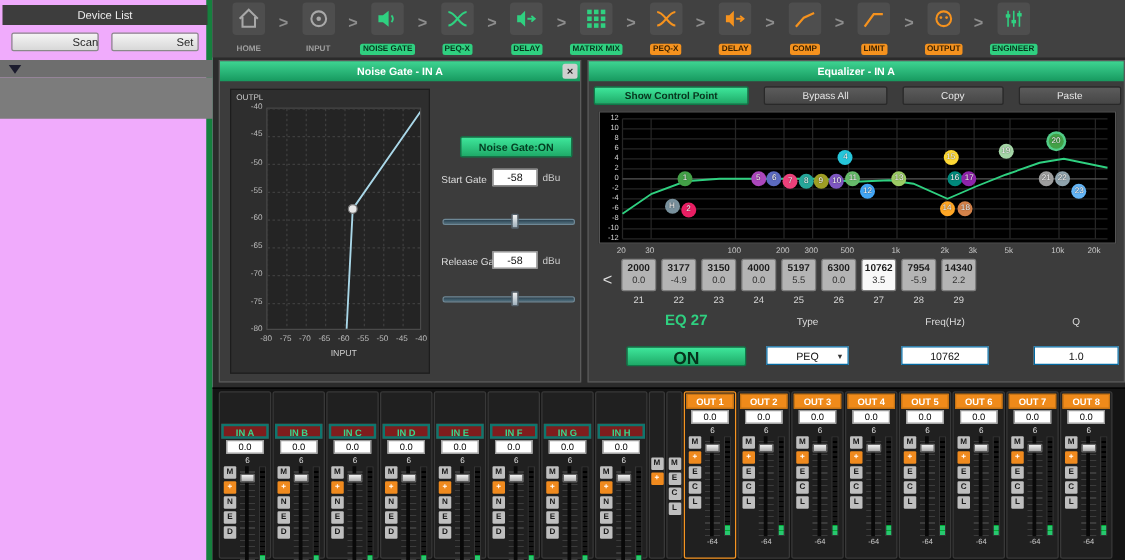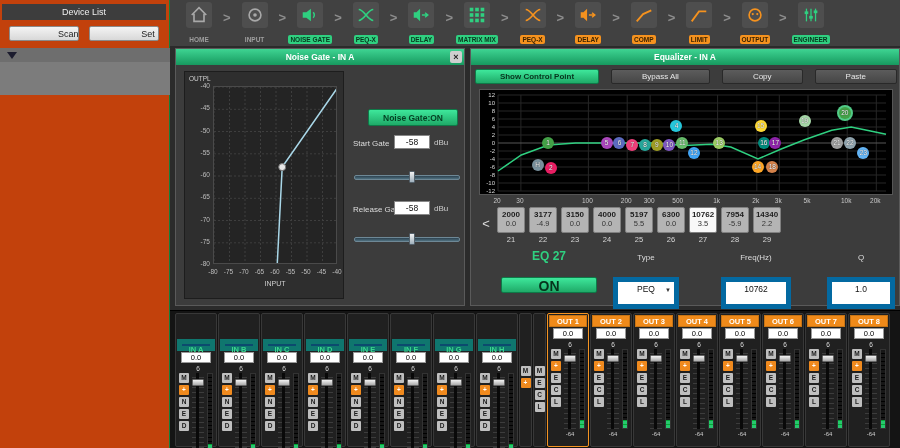--- a/index.html
+++ b/index.html
@@ -1,20 +1,20 @@
 <!DOCTYPE html>
 <html><head>
 <meta charset="utf-8">
 <style>
   * { box-sizing: border-box; margin: 0; padding: 0; }
   html,body { width: 900px; height: 448px; overflow: hidden; }
   body { background:#2b2b2b; font-family:"Liberation Sans", sans-serif; position:relative; }
 
   
-  #sidebar { position:absolute; left:0; top:0; width:170px; height:448px; background:#c2410c; border-right:1px solid #15803d; }
+  #sidebar { position:absolute; left:0; top:0; width:170px; height:448px; background:#f0abfc; border-right:5px solid #15803d; }
   .dl-title { position:absolute; left:2px; top:4px; width:164px; height:16px; background:#3d3d3d; color:#eee; font-size:9px; text-align:center; line-height:16px; }
   .dl-btn { position:absolute; top:26px; width:70px; height:15px; background:linear-gradient(#f4f4f4,#d8d8d8); border:1px solid #8a8a8a; border-radius:2px; font-size:9px; color:#222; font-family:"Liberation Sans",sans-serif;padding-left:48px; }
   .dl-btn.scan { left:9px; } .dl-btn.set { left:89px; }
   .dl-strip { position:absolute; left:0; top:48px; width:170px; height:14px; background:#6e6e6e; }
   .dl-caret { position:absolute; left:7px; top:4px; width:0; height:0; border-left:5px solid transparent; border-right:5px solid transparent; border-top:7px solid #1c1c2e; }
   .dl-tree { position:absolute; left:0; top:62px; width:170px; height:33px; background:#7c7c7c; }
 
   
   #toolbar { position:absolute; left:170px; top:0; width:730px; height:46px; background:#414141; display:flex; align-items:center; padding:0 2px 0 6px; }
   .tb-item { width:46px; text-align:center; flex:0 0 auto; cursor:pointer; }
@@ -62,33 +62,33 @@
   #eq-bands { position:absolute; left:26px; top:158px; display:flex; gap:4px; }
   .band { width:28px; }
   .band-box { height:26px; background:#b4b4b4; border:1px solid #808080; border-radius:2px; text-align:center; padding-top:2px; }
   .band.sel .band-box { background:#f8f8f8; }
   .band-freq { font-size:8px; font-weight:bold; color:#1d1d1d; }
   .band-gain { font-size:7.5px; color:#333; }
   .band-num { text-align:center; font-size:7.5px; color:#d8d8d8; margin-top:2px; }
   #eq-title27 { position:absolute; left:30px; top:200px; width:96px; text-align:center; font-size:12px; font-weight:bold; color:#2fd080; }
   .eq-ctl-lab { position:absolute; top:204px; font-size:8px; color:#ddd; text-align:center; }
   #eq-on { position:absolute; left:30px; top:228px; width:96px; height:16px; background:linear-gradient(#3ee79b,#1faa68); border:1px solid #0e7a48; border-radius:2px; color:#06331c; font-size:14px; font-weight:bold; font-family:"Liberation Sans",sans-serif; }
-  .eq-sel { position:absolute; top:228px; height:32px; background:#fff; border:5px solid #0369a1; font-size:8.5px; color:#111; text-align:center; line-height:14px; }
+  .eq-sel { position:absolute; top:228px; height:15px; background:#fff; border:1px solid #0369a1; font-size:8.5px; color:#111; text-align:center; line-height:14px; }
   #eq-type { left:142px; width:66px; }
   #eq-type .caret { position:absolute; right:3px; top:1px; font-size:6px; color:#333; }
   #eq-freq { left:250px; width:70px; }
   #eq-q { left:356px; width:68px; }
 
   
   #mixer { position:absolute; left:170px; top:310px; width:730px; height:138px; background:#141414; border-top:1px solid #000; display:flex; gap:1px; padding:2px 0 0 5px; align-items:flex-start; }
   .strip { width:42px; height:134px; background:#202020; border:1px solid #383838; border-radius:2px; flex:0 0 auto; }
   .strip.hl { border-color:#f59422; }
   .strip.narrow { width:13px; display:flex; flex-direction:column; align-items:center; gap:2px; padding-top:52px; }
   .s-head { height:12px; margin:1px; font-size:7.5px; font-weight:bold; text-align:center; line-height:11px; }
-  .s-head.in { color:#3ad68d; border:5px solid #0f766e; background:#0c4a6e;margin-top:25px; }
+  .s-head.in { color:#3ad68d; border:2px solid #0f766e; background:#7f1d1d;margin-top:25px; }
   .s-head.out { color:#fff; background:#ef8a1a; border:1px solid #c77414; }
   .s-val { width:30px; height:11px; margin:1px auto 2px; background:#fff; border:1px solid #999; color:#000; font-size:7.5px; text-align:center; line-height:10px; }
   .s-body { display:flex; justify-content:center; gap:2px; height:104px; }
   .btn-col { display:flex; flex-direction:column; gap:2px; padding-top:8px; }
   .chip { width:10px; height:10px; font-size:6.5px; font-weight:bold; text-align:center; line-height:10px; border-radius:1px; }
   .chip.gray { background:#bfbfbf; color:#1a1a1a; }
   .chip.orange { background:#f08a1e; color:#fff; }
   .fader-col { width:14px; display:flex; flex-direction:column; align-items:center; }
   .f-max { font-size:6.5px; color:#ddd; height:8px; }
   .f-track { width:12px; height:80px; position:relative; background:repeating-linear-gradient(to bottom, transparent 0 4px, #3c3c3c 4px 5px); }

